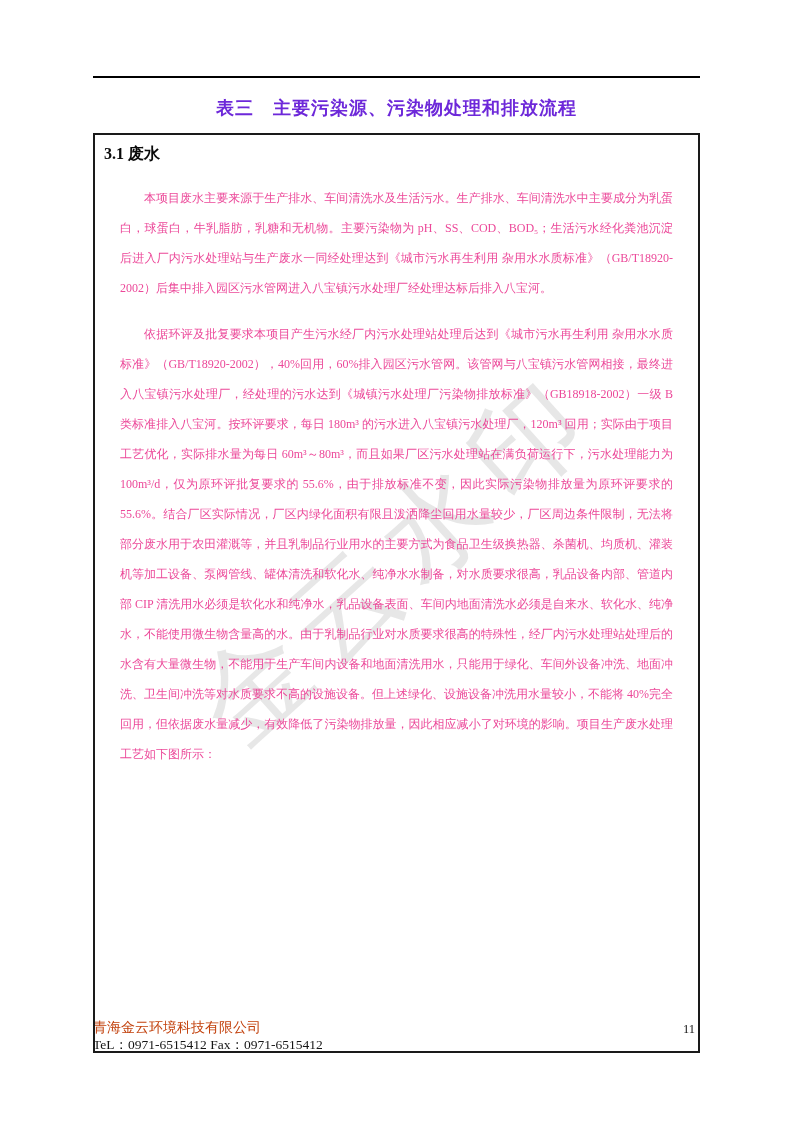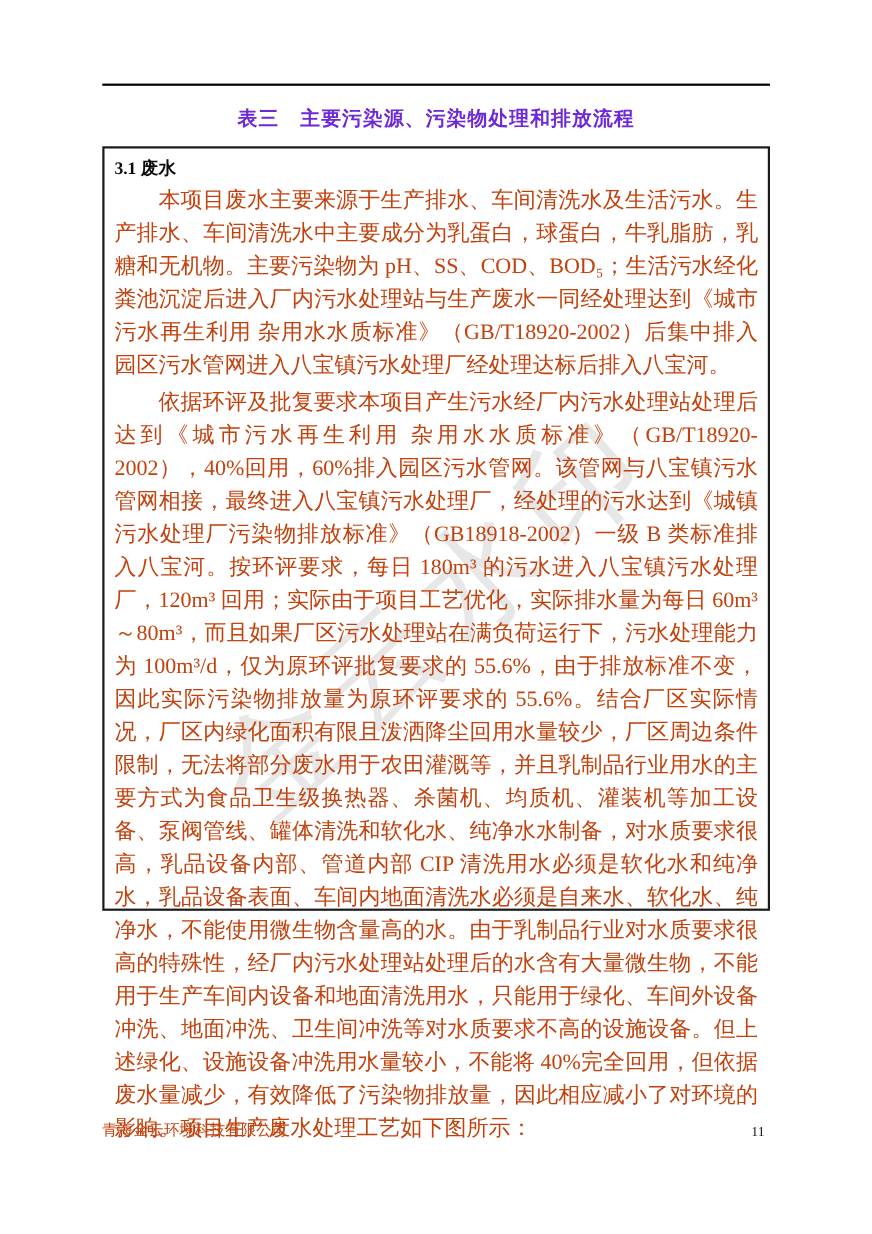--- a/index.html
+++ b/index.html
@@ -49,40 +49,40 @@
     letter-spacing: 1px;
     color: #6d28d9;
     text-align: center;
   }
 
   .content-box {
     position: absolute;
     top: 133px;
     left: 93px;
     width: 607px;
-    height: 695px;
+    height: 920px;
     box-sizing: border-box;
     border: 2px solid #1a1a1a;
     padding: 6px 9px 0 9px;
     z-index: 2;
   }
   .section-heading {
     font-family: "Liberation Serif", "DejaVu Serif", serif;
     font-weight: bold;
     font-size: 16px;
     line-height: 26px;
     color: #0a0a0a;
   }
   .body-para {
-    margin: 0;
-    font-size: 20px;
+    margin: 16px;
+    font-size: 12px;
     line-height: 30px;
     text-align: justify;
     text-indent: 2em;
-    color: #c2410c;
+    color: #ec4899;
   }
   .body-para + .body-para {
     margin-top: 4px;
   }
 
   .watermark {
     position: absolute;
     top: 560px;
     left: 396px;
     transform: translate(-50%, -50%) rotate(-42deg);
@@ -138,17 +138,18 @@
   <div class="watermark">金云水印</div>
 
   <div class="content-box">
     <div class="section-heading">3.1 废水</div>
     <p class="body-para">本项目废水主要来源于生产排水、车间清洗水及生活污水。生产排水、车间清洗水中主要成分为乳蛋白，球蛋白，牛乳脂肪，乳糖和无机物。主要污染物为 pH、SS、COD、BOD₅；生活污水经化粪池沉淀后进入厂内污水处理站与生产废水一同经处理达到《城市污水再生利用 杂用水水质标准》（GB/T18920-2002）后集中排入园区污水管网进入八宝镇污水处理厂经处理达标后排入八宝河。</p>
     <p class="body-para">依据环评及批复要求本项目产生污水经厂内污水处理站处理后达到《城市污水再生利用 杂用水水质标准》（GB/T18920-2002），40%回用，60%排入园区污水管网。该管网与八宝镇污水管网相接，最终进入八宝镇污水处理厂，经处理的污水达到《城镇污水处理厂污染物排放标准》（GB18918-2002）一级 B 类标准排入八宝河。按环评要求，每日 180m³ 的污水进入八宝镇污水处理厂，120m³ 回用；实际由于项目工艺优化，实际排水量为每日 60m³～80m³，而且如果厂区污水处理站在满负荷运行下，污水处理能力为 100m³/d，仅为原环评批复要求的 55.6%，由于排放标准不变，因此实际污染物排放量为原环评要求的 55.6%。结合厂区实际情况，厂区内绿化面积有限且泼洒降尘回用水量较少，厂区周边条件限制，无法将部分废水用于农田灌溉等，并且乳制品行业用水的主要方式为食品卫生级换热器、杀菌机、均质机、灌装机等加工设备、泵阀管线、罐体清洗和软化水、纯净水水制备，对水质要求很高，乳品设备内部、管道内部 CIP 清洗用水必须是软化水和纯净水，乳品设备表面、车间内地面清洗水必须是自来水、软化水、纯净水，不能使用微生物含量高的水。由于乳制品行业对水质要求很高的特殊性，经厂内污水处理站处理后的水含有大量微生物，不能用于生产车间内设备和地面清洗用水，只能用于绿化、车间外设备冲洗、地面冲洗、卫生间冲洗等对水质要求不高的设施设备。但上述绿化、设施设备冲洗用水量较小，不能将 40%完全回用，但依据废水量减少，有效降低了污染物排放量，因此相应减小了对环境的影响。项目生产废水处理工艺如下图所示：</p>
   </div>
 
   <div class="doc-footer">
     <div class="footer-company">青海金云环境科技有限公司</div>
+    <div class="footer-contact">TeL：0971-6515412 Fax：0971-6515412</div>
   </div>
 
   <div class="page-number">11</div>
 
 </div>
 
 </body></html>

